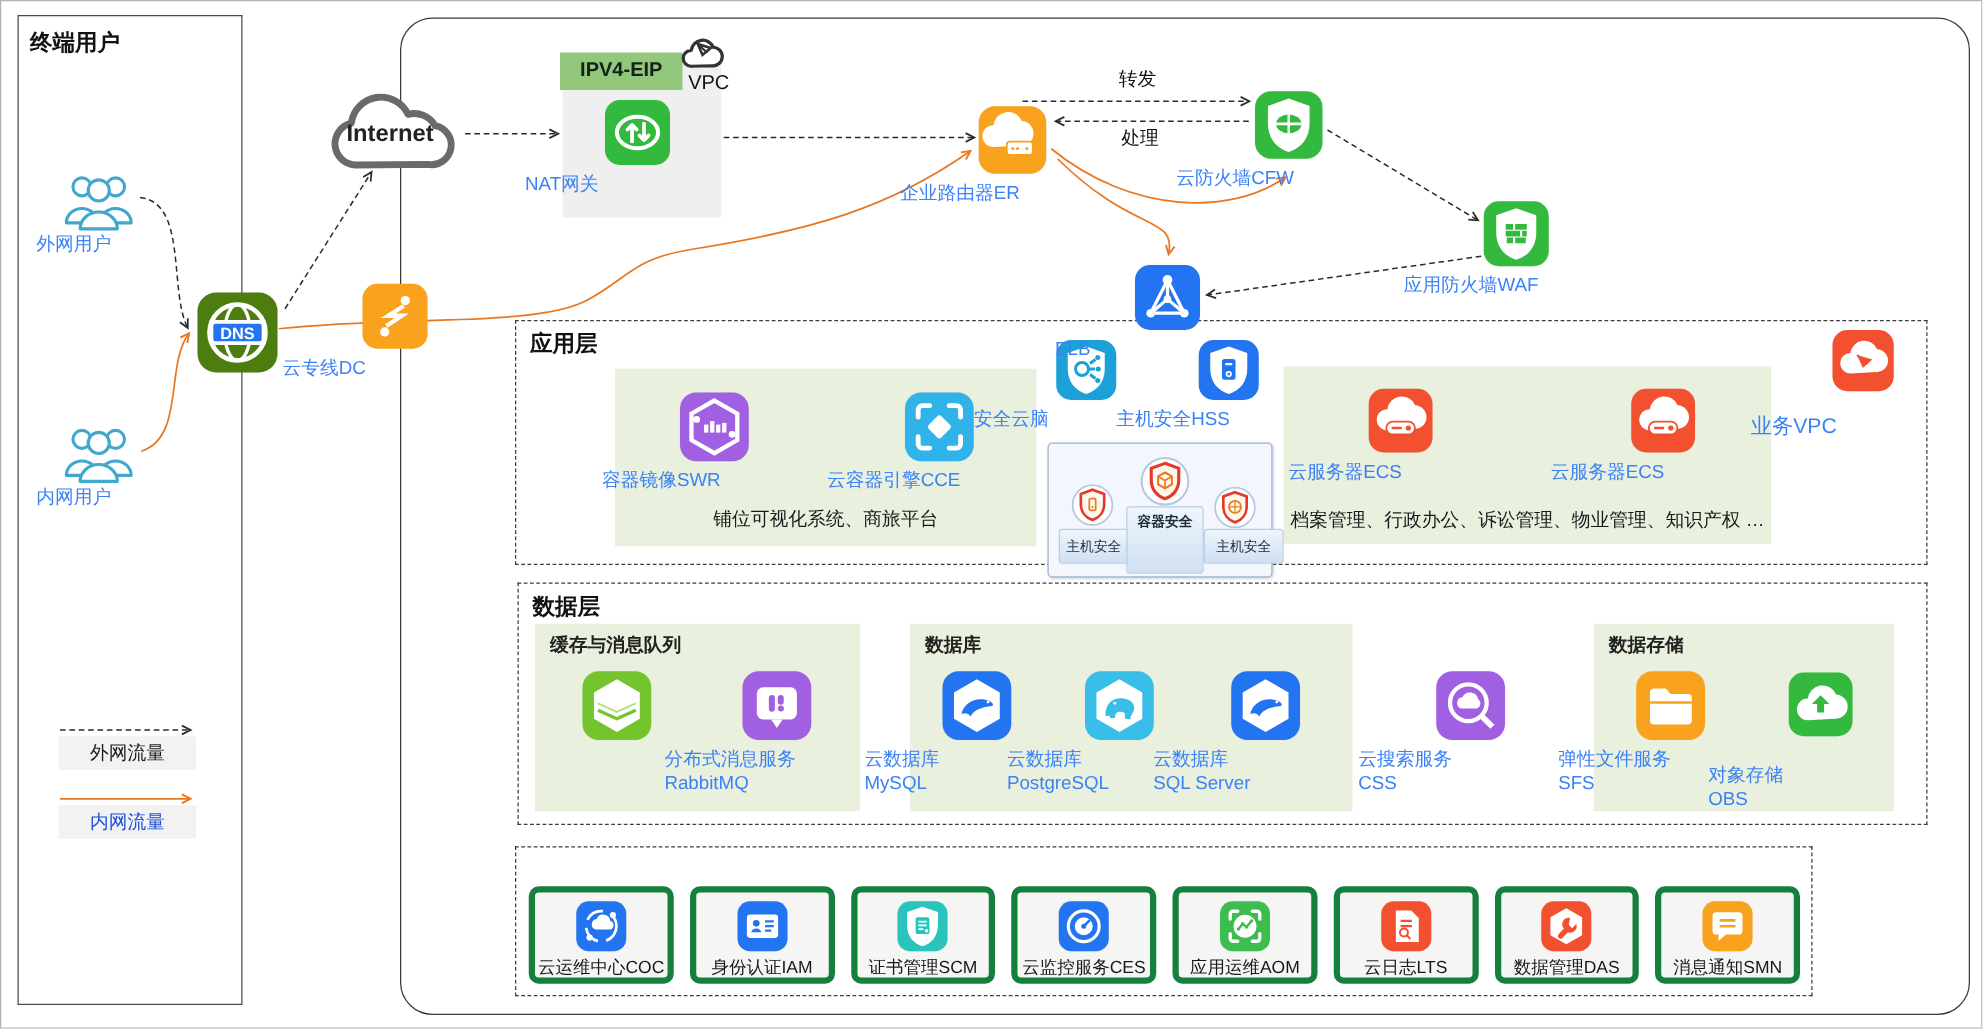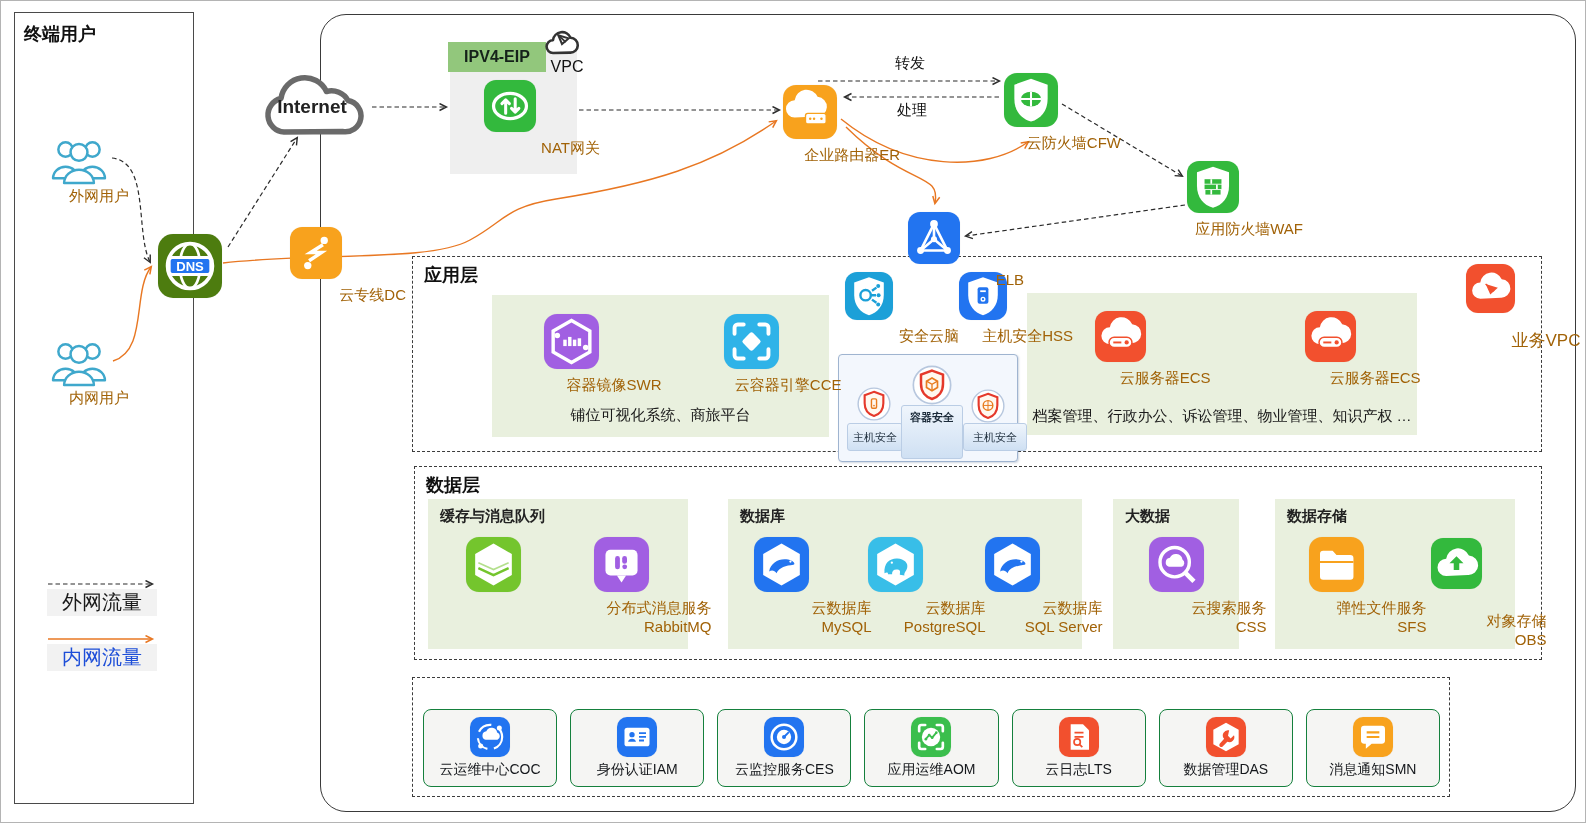--- a/index.html
+++ b/index.html
@@ -10,36 +10,36 @@
   #left-panel{left:14px;top:12px;width:178px;height:790px;border:1.6px solid #4a4a4a;background:#fff;z-index:0;}
   #main-frame{left:320px;top:14px;width:1254px;height:796px;border:1.7px solid #3a3a3a;border-radius:26px;background:#fff;z-index:0;}
   .sec-title{font-size:18px;font-weight:bold;color:#111;}
   .dash-box{border:1.5px dashed #3c3c3c;z-index:0;}
   .green-box{background:#E9F0DE;z-index:0;}
   .group-title{font-size:15px;font-weight:600;color:#222;position:absolute;left:12px;top:8px;}
   .caption{position:absolute;left:0;width:100%;text-align:center;font-size:15px;color:#1a1a1a;}
   
   .node{position:absolute;z-index:2;}
   .tile{display:flex;align-items:center;justify-content:center;box-shadow:0 0 0 0.5px rgba(0,0,0,0.03);}
-  .nlabel{position:absolute;text-align:right;font-size:15px;line-height:19px;color:#a16207;white-space:pre-line;z-index:2;}
+  .nlabel{position:absolute;text-align:left;font-size:15px;line-height:19px;color:#3b82f6;white-space:pre-line;z-index:2;}
   
   #nat-zone{left:450px;top:43px;width:127px;height:131px;background:#efefef;z-index:0;}
   #eip-badge{left:448px;top:42px;width:98px;height:30px;background:#92C77C;color:#15221a;font-weight:bold;
     font-size:16px;display:flex;align-items:center;justify-content:center;z-index:1;}
   
   #sec-box{left:838px;top:354px;width:178px;height:106px;background:#F3F7FD;border:1px solid #9FB4D0;border-radius:4px;z-index:2;box-shadow:1px 1px 2px rgba(120,140,170,.35);}
   .ped{position:absolute;background:linear-gradient(180deg,#EFF5FC,#CFE0F3);border:1px solid #BACDE5;border-radius:3px;
     font-size:11px;color:#1c2b3a;display:flex;justify-content:center;align-items:center;}
   .ped.mid{align-items:flex-start;padding-top:4px;font-weight:600;}
   .sec-shield{position:absolute;z-index:3;}
   
-  .legend-box{position:absolute;width:110px;height:27px;background:#f2f2f2;display:flex;align-items:center;justify-content:center;font-size:20px;z-index:1;}
+  .legend-box{position:absolute;width:110px;height:27px;background:#f2f2f2;display:flex;align-items:center;justify-content:center;font-size:15px;z-index:1;}
   
   #mgmt-row{left:423px;top:709px;width:1017px;height:78px;display:flex;gap:13px;z-index:2;}
-  .mcard{flex:1 1 0;background:#F5F5F3;border:1px solid #15803d;border-radius:8px;display:flex;flex-direction:column;
+  .mcard{flex:1 1 0;background:#F5F5F3;border:5px solid #15803d;border-radius:8px;display:flex;flex-direction:column;
     align-items:center;padding-top:7px;box-sizing:border-box;}
   .mcard .mlabel{font-size:14px;margin-top:4px;color:#15181c;white-space:nowrap;}
   .edge-label{position:absolute;font-size:15px;color:#111;z-index:2;text-align:center;}
   #internet-text{font-weight:bold;}
   svg{display:block;}
   #edges{position:absolute;left:0;top:0;z-index:1;pointer-events:none;}
 </style>
 </head>
 <body>
 
@@ -60,23 +60,20 @@
     <div class="caption" style="bottom:12px;">铺位可视化系统、商旅平台</div>
   </div>
   <div class="abs green-box" style="left:1027px;top:293px;width:390px;height:142px;">
     <div class="caption" style="bottom:9px;">档案管理、行政办公、诉讼管理、物业管理、知识产权 …</div>
   </div>
   <div class="abs green-box" style="left:428px;top:499px;width:260px;height:150px;">
     <div class="group-title">缓存与消息队列</div>
   </div>
   <div class="abs green-box" style="left:728px;top:499px;width:354px;height:150px;">
     <div class="group-title">数据库</div>
-  </div>
-  <div class="abs green-box" style="left:1113px;top:499px;width:126px;height:150px;">
-    <div class="group-title">大数据</div>
   </div>
   <div class="abs green-box" style="left:1275px;top:499px;width:240px;height:150px;">
     <div class="group-title">数据存储</div>
   </div>
 
   <div id="nat-zone" class="abs"></div>
   <div id="eip-badge" class="abs">IPV4-EIP</div>
   <div class="abs" style="left:543px;top:24px;z-index:2;">
     <svg width="48" height="34" viewBox="0 0 24 17">
       <path d="M5 14.5 a3.2 3.2 0 0 1 0 -6.4 a4.6 4.6 0 0 1 8.8 -1.2 a3.7 3.7 0 0 1 -0.2 7.4 z" fill="#fff" stroke="#333" stroke-width="1.3" stroke-linejoin="round"></path>
@@ -173,20 +170,33 @@
           <svg viewBox="0 0 24 24" width="40" height="40">
             <rect x="4.5" y="6.4" width="15" height="11.2" rx="1.6" fill="#fff"></rect>
             <circle cx="9" cy="10.6" r="1.6" fill="#2274F0"></circle>
             <path d="M6.6 14.9 a2.5 2.5 0 0 1 4.8 0 z" fill="#2274F0"></path>
             <g stroke="#2274F0" stroke-width="1.1">
               <path d="M13.2 9.7 h4.2 M13.2 11.9 h4.2 M13.2 14.1 h3"></path>
             </g>
           </svg>
         </div>
       <div class="mlabel">身份认证IAM</div>
+      </div>
+      <div class="mcard">
+        <div class="tile" style="width:40px;height:40px;border-radius:10px;background:#2BC4BC">
+          <svg viewBox="0 0 24 24" width="40" height="40">
+            <path d="M12 2.6 L19.4 5.2 V11.5 C19.4 16.8 16.3 20.3 12 21.6 C7.7 20.3 4.6 16.8 4.6 11.5 V5.2 Z" fill="#fff"></path>
+            <rect x="8.7" y="7.7" width="6.6" height="8" rx="0.8" fill="#2BC4BC"></rect>
+            <g stroke="#fff" stroke-width="0.9">
+              <path d="M10 9.8 h4 M10 11.6 h4 M10 13.4 h2.4"></path>
+            </g>
+            <circle cx="14" cy="14.2" r="1.1" fill="#fff" stroke="#2BC4BC" stroke-width="0.5"></circle>
+          </svg>
+        </div>
+      <div class="mlabel">证书管理SCM</div>
       </div>
       <div class="mcard">
         <div class="tile" style="width:40px;height:40px;border-radius:10px;background:#2274F0">
           <svg viewBox="0 0 24 24" width="40" height="40">
             <circle cx="12" cy="12" r="7.4" fill="none" stroke="#fff" stroke-width="1.5"></circle>
             <circle cx="12" cy="12" r="4.3" fill="#fff"></circle>
             <path d="M12 12 L14.9 9.1" stroke="#2274F0" stroke-width="1.2"></path>
             <circle cx="12" cy="12" r="1.2" fill="#2274F0"></circle>
           </svg>
         </div>

